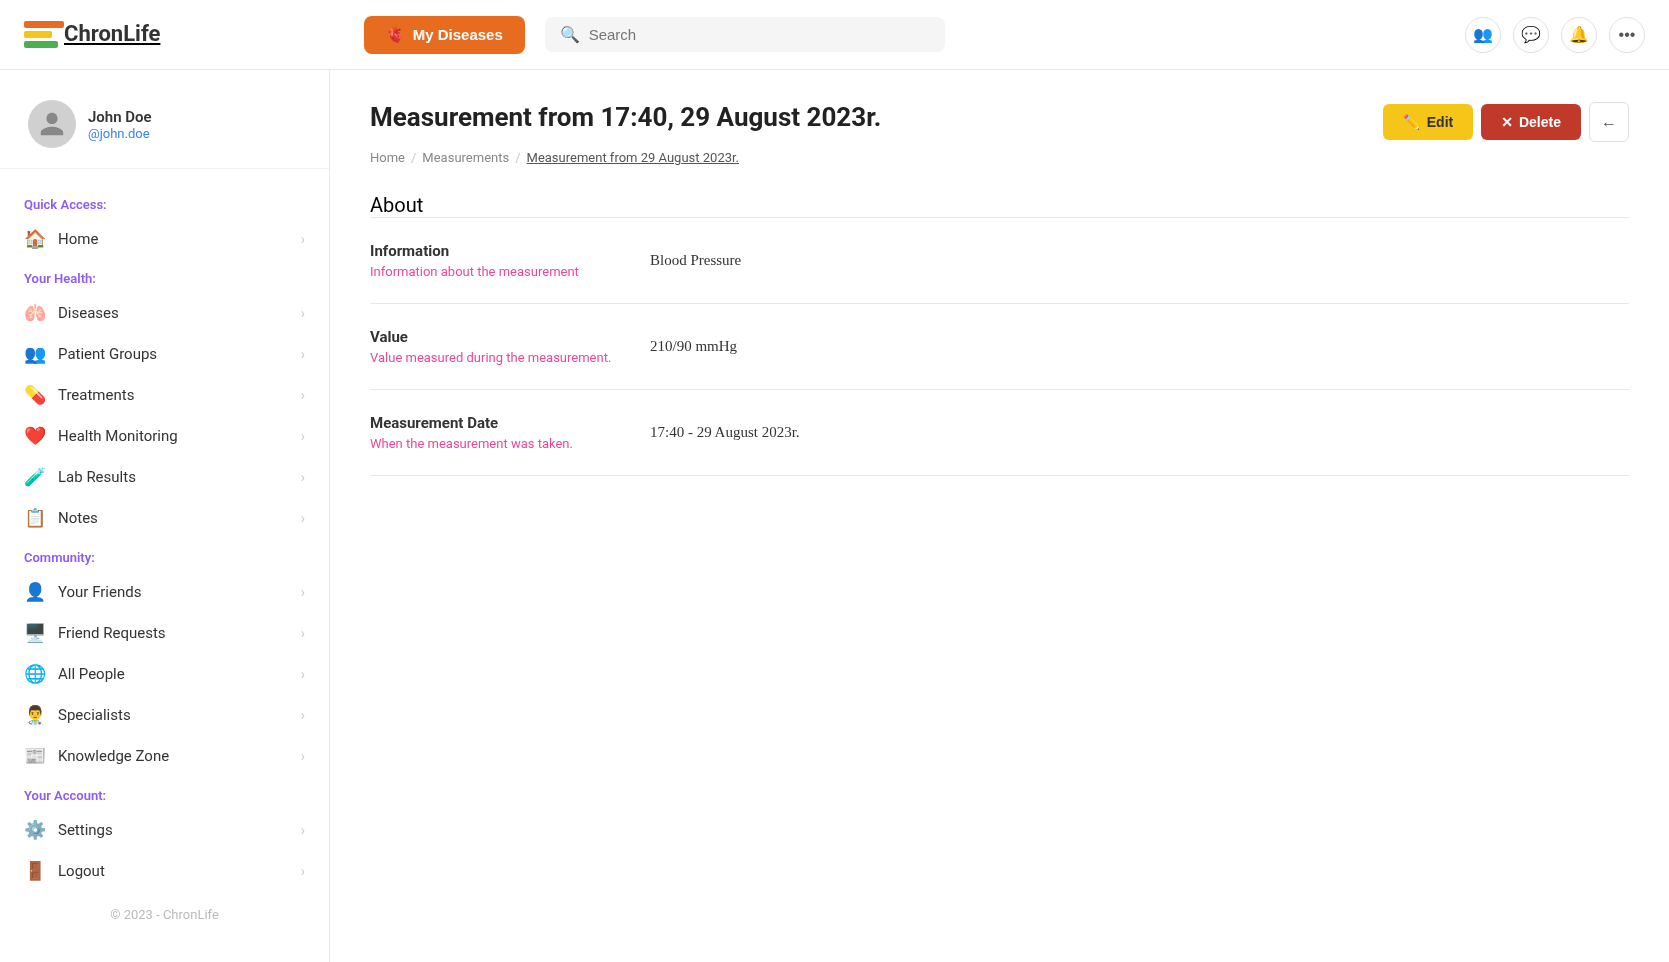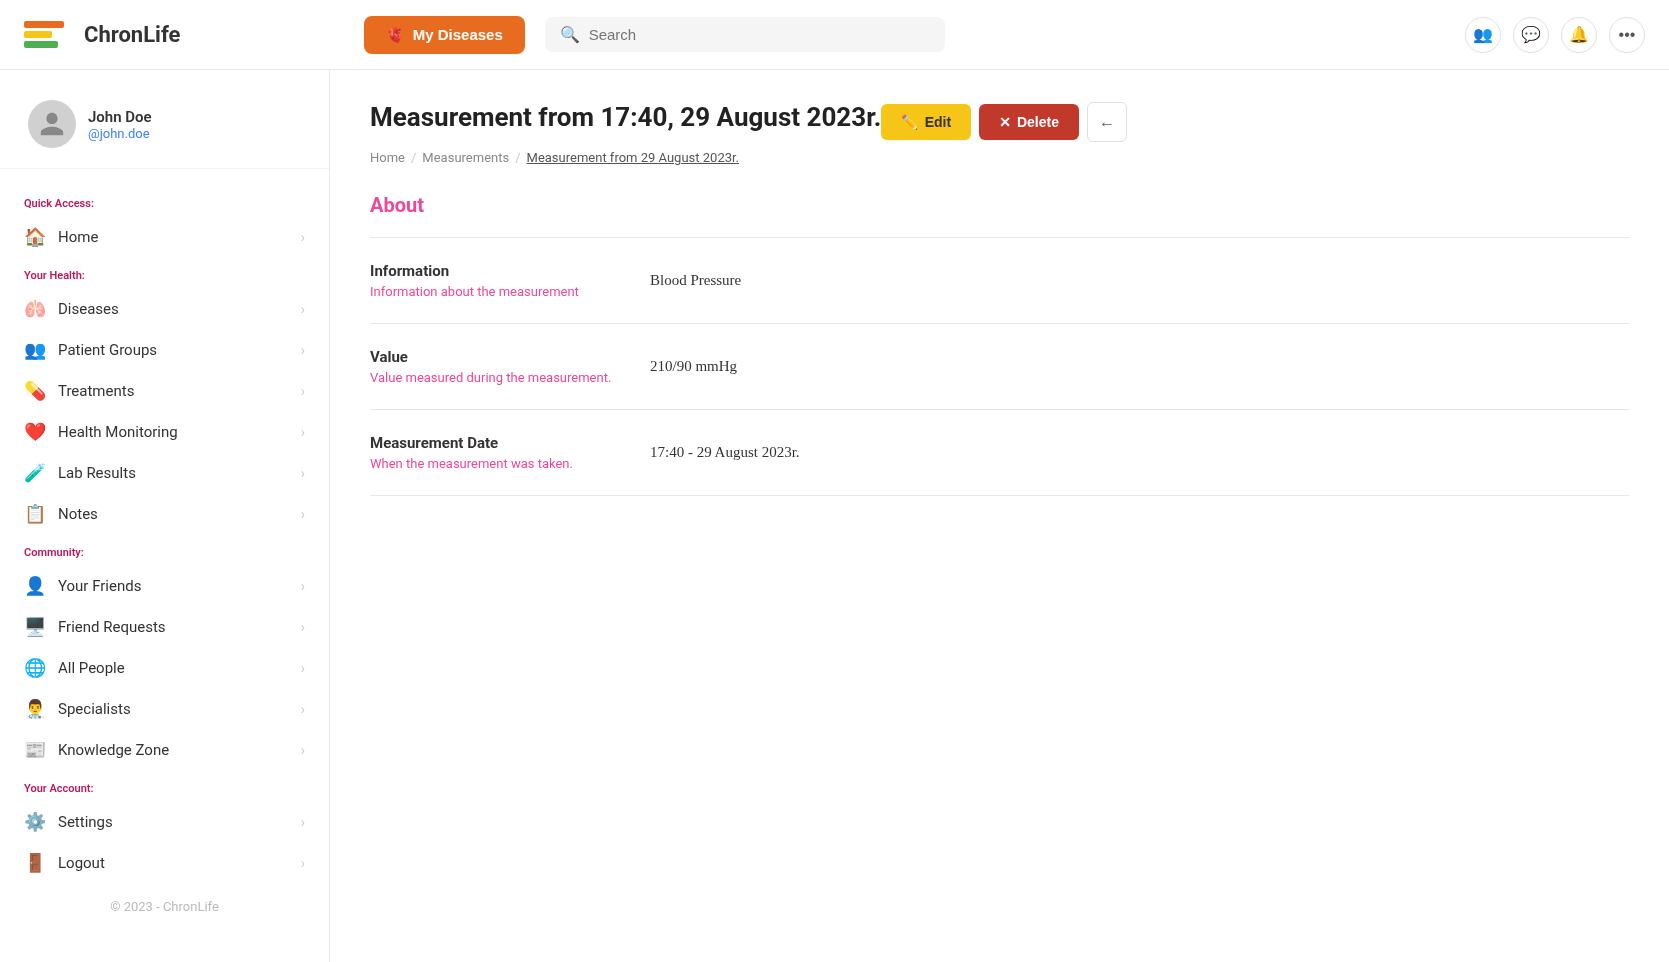--- a/index.html
+++ b/index.html
@@ -4,21 +4,21 @@
   <style>
     * { box-sizing: border-box; margin: 0; padding: 0; }
     body { font-family: -apple-system, BlinkMacSystemFont, 'Segoe UI', Roboto, sans-serif; background: #f5f5f5; display: flex; flex-direction: column; height: 100vh; }
 
     
     .header {
       display: flex; align-items: center; background: #fff;
       padding: 0 24px; height: 70px; border-bottom: 1px solid #e8e8e8;
       position: fixed; top: 0; left: 0; right: 0; z-index: 100;
     }
-    .logo-area { display: flex; align-items: center; gap: 20px; min-width: 340px; }
+    .logo-area { display: flex; gap: 0; min-width: 340px; text-decoration: underline; }
     .logo-icon { width: 40px; height: 28px; display: flex; flex-direction: column; gap: 3px; }
     .logo-bar { height: 8px; border-radius: 2px; }
     .logo-bar-1 { background: #e86c1f; width: 100%; }
     .logo-bar-2 { background: #f5c518; width: 70%; }
     .logo-bar-3 { background: #4caf50; width: 85%; }
     .logo-text { font-size: 22px; font-weight: 700; color: #333; }
 
     .my-diseases-btn {
       background: #e86c1f; color: #fff; border: none; border-radius: 8px;
       padding: 10px 22px; font-size: 15px; font-weight: 600; cursor: pointer;
@@ -49,34 +49,34 @@
     .sidebar {
       width: 330px; min-width: 330px; background: #fff; border-right: 1px solid #e8e8e8;
       overflow-y: auto; padding: 20px 0; display: flex; flex-direction: column;
     }
     .user-section { display: flex; align-items: center; gap: 12px; padding: 10px 28px 20px; border-bottom: 1px solid #f0f0f0; margin-bottom: 16px; }
     .avatar { width: 48px; height: 48px; border-radius: 50%; background: #d0d0d0; display: flex; align-items: center; justify-content: center; }
     .avatar svg { width: 28px; height: 28px; fill: #888; }
     .user-name { font-size: 15px; font-weight: 600; color: #333; }
     .user-handle { font-size: 13px; color: #3b82f6; }
 
-    .section-label { font-size: 11px; color: #be185d; font-weight: 600; padding: 8px 24px 6px; margin-top: 4px; }
+    .section-label { font-size: 13px; color: #8b5cf6; font-weight: 600; padding: 8px 24px 6px; margin-top: 4px; }
     .nav-item {
       display: flex; align-items: center; justify-content: space-between;
       padding: 10px 24px; cursor: pointer; color: #333; font-size: 15px;
       border-radius: 0; transition: background 0.15s;
     }
     .nav-item-left { display: flex; align-items: center; gap: 12px; }
     .nav-icon { font-size: 18px; color: #e86c1f; width: 22px; text-align: center; }
     .nav-chevron { color: #ccc; font-size: 14px; }
 
     
     .main-content { flex: 1; padding: 32px 40px; overflow-y: auto; background: #fff; }
 
-    .page-header { display: flex; align-items: flex-start; justify-content: flex-start; margin-bottom: 8px; }
+    .page-header { display: flex; align-items: flex-start; justify-content: space-between; margin-bottom: 8px; }
     .page-title { font-size: 26px; font-weight: 700; color: #222; }
     .page-actions { display: flex; gap: 8px; align-items: center; }
 
     .edit-btn {
       background: #f5c518; color: #333; border: none; border-radius: 6px;
       padding: 10px 20px; font-size: 14px; font-weight: 600; cursor: pointer;
       display: flex; align-items: center; gap: 6px;
     }
     .delete-btn {
       background: #c0392b; color: #fff; border: none; border-radius: 6px;
@@ -87,21 +87,21 @@
       width: 40px; height: 40px; border: 1px solid #e0e0e0; background: #fff;
       border-radius: 6px; display: flex; align-items: center; justify-content: center;
       cursor: pointer; font-size: 16px; color: #555;
     }
 
     .breadcrumb { display: flex; align-items: center; gap: 6px; font-size: 13px; color: #888; margin-bottom: 28px; }
     .breadcrumb a { color: #888; text-decoration: none; }
     .breadcrumb-sep { color: #ccc; }
     .breadcrumb-current { color: #555; text-decoration: underline; }
 
-    .about-section-title { font-size: 20px; font-weight: 700; color: #ec4899; margin-bottom: 20px; }
+    .about-section-title { font-size: 20px; font-weight: 400; color: #000000; }
     .divider { border: none; border-top: 1px solid #e8e8e8; margin: 0 0 0; }
 
     .info-row { display: grid; grid-template-columns: 280px 1fr; padding: 24px 0; border-bottom: 1px solid #e8e8e8; }
     .info-label { }
     .info-label-title { font-size: 15px; font-weight: 700; color: #333; margin-bottom: 4px; }
     .info-label-desc { font-size: 13px; color: #ec4899; }
     .info-value { font-size: 15px; color: #333; display: flex; align-items: center; font-family: Liberation Serif, serif; }
 
     .footer { text-align: center; color: #bbb; font-size: 13px; padding: 16px; }
   </style>

